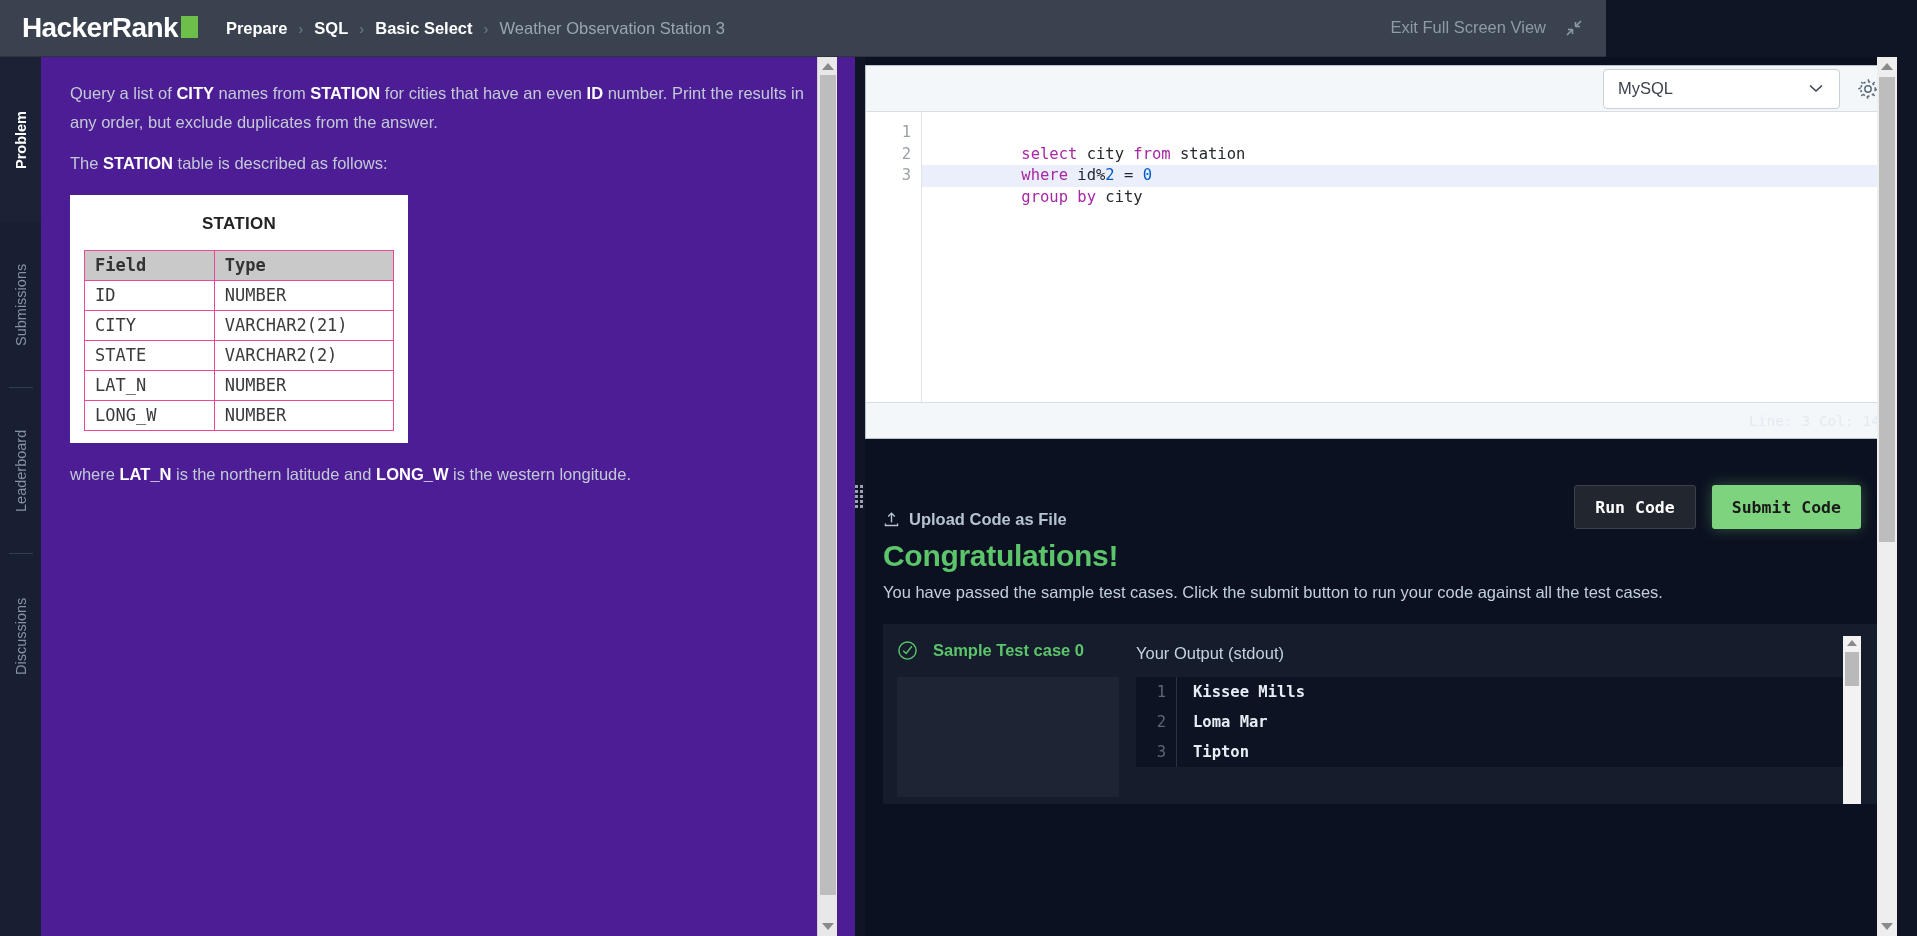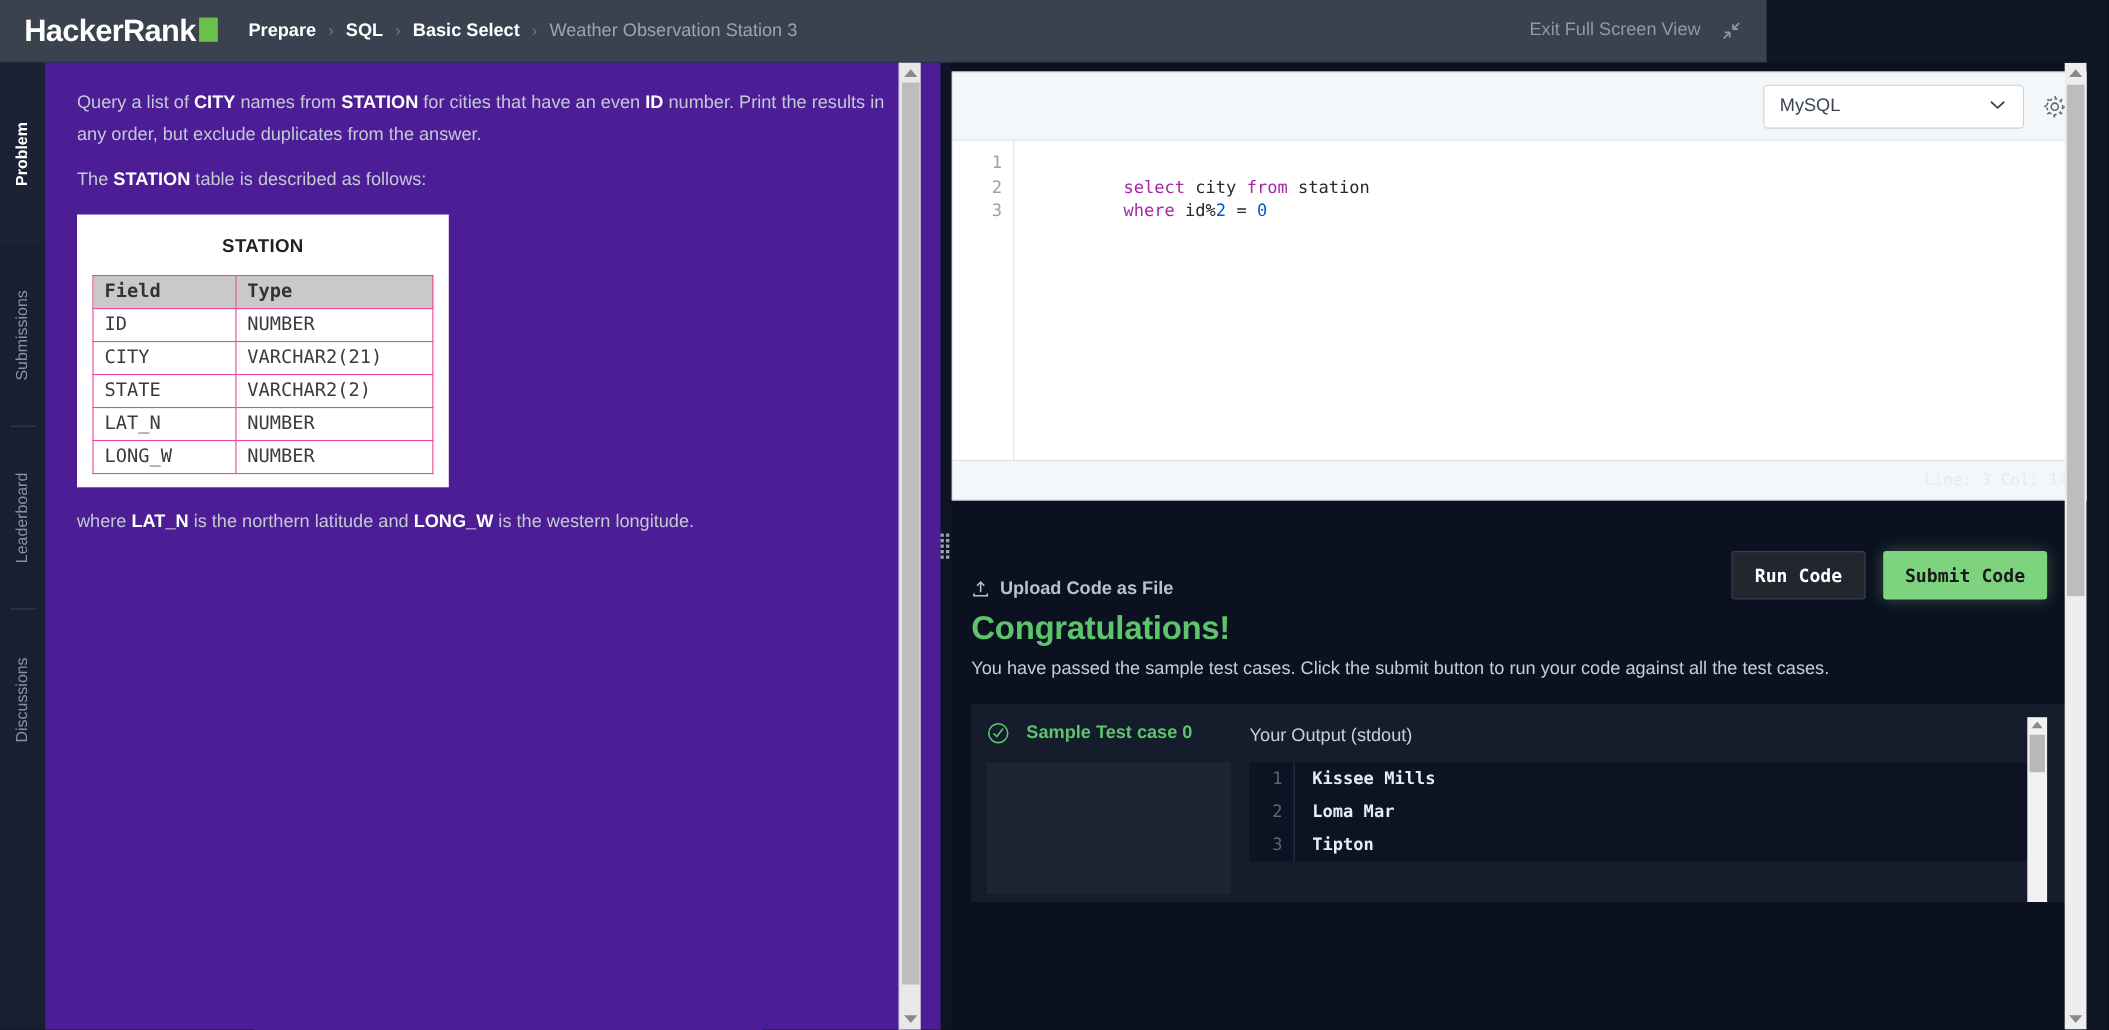--- a/index.html
+++ b/index.html
@@ -133,21 +133,21 @@
     width: 1032px; height: 879px;
     background: #0b1120; overflow: hidden;
   }
 
   
   .editor-box {
     margin: 8px 0 0 0; width: 1032px; background: #ffffff;
     border: 1px solid #b8c2cc;
   }
   .editor-top {
-    height: 62px; background: #f4f7f9;
+    height: 46px; background: #f4f7f9;
     display: flex; align-items: center; justify-content: flex-end;
     border-bottom: 1px solid #d7dee5; padding-right: 16px; gap: 16px; text-align: right;
   }
   .lang-select {
     width: 237px; height: 40px; background: #ffffff;
     border: 1px solid #c8d0d8; border-radius: 4px;
     display: flex; align-items: center; justify-content: space-between;
     padding: 0 14px; color: #39424e; font-size: 16.5px;
   }
   .gear { width: 24px; height: 24px; display: block; }
@@ -388,20 +388,23 @@
         <div>1</div>
         <div>2</div>
         <div>3</div>
       </div>
       <div class="code-lines">
         <div>
           <span class="kw">select</span><span class="op"> city </span><span class="kw">from</span><span class="op"> station</span>
         </div>
         <div>
           <span class="kw">where</span><span class="op"> id%</span><span class="num">2</span><span class="op"> = </span><span class="num">0</span>
+        </div>
+        <div class="hl">
+          <span class="kw">group</span><span class="op"> </span><span class="kw">by</span><span class="op"> city</span>
         </div>
       </div>
     </div>
 
     <div class="editor-status">
       <span>Line: 3 Col: 14</span>
     </div>
   </div>
 
   <div class="action-bar">

